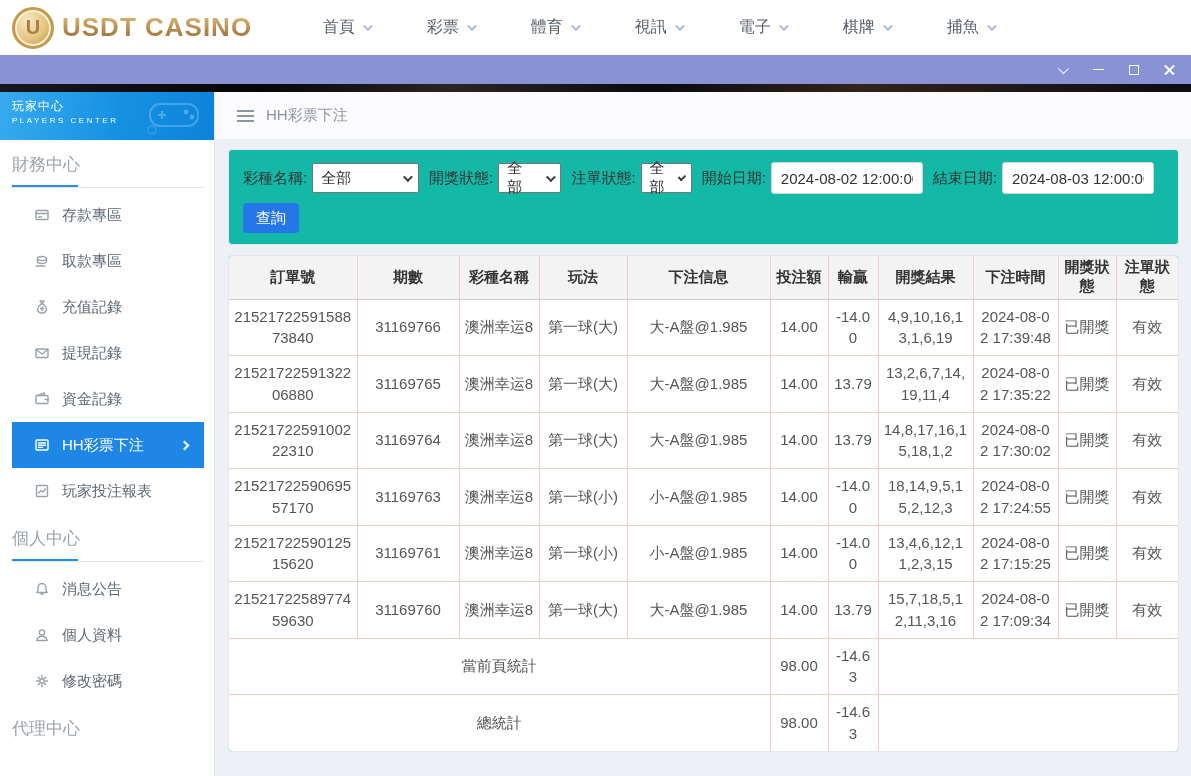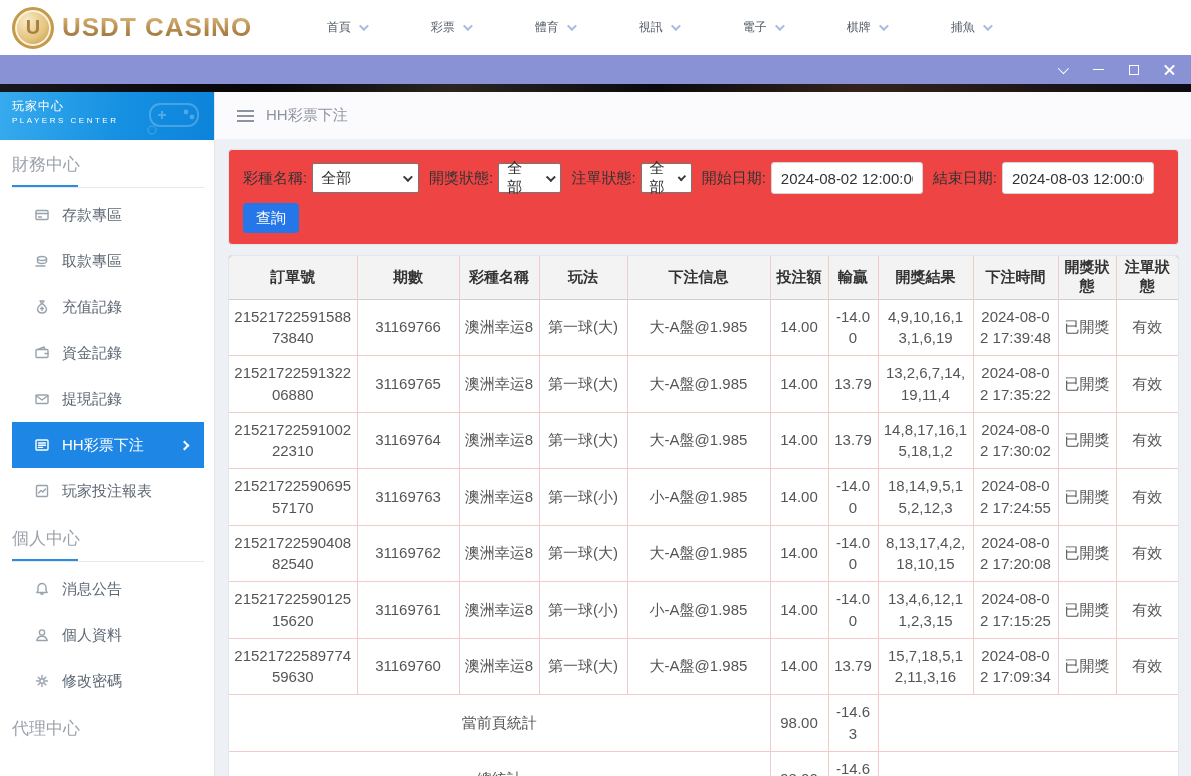--- a/index.html
+++ b/index.html
@@ -12,21 +12,21 @@
   .coin { width:42px; height:42px; border-radius:50%;
     background:radial-gradient(circle at 35% 30%, #f7e9c8, #e4c37c 55%, #b78b47);
     border:3px solid #c49a4d; display:flex; align-items:center; justify-content:center;
     box-shadow:inset 0 0 0 2px #fdf3dd; }
   .coin span { font-size:20px; font-weight:bold; color:#a8803d; }
   .brand-text { font-size:26px; font-weight:bold; letter-spacing:1px;
     background:linear-gradient(180deg,#dcb878 10%,#b2874b 60%,#8f6a33);
     -webkit-background-clip:text; background-clip:text; color:transparent; }
   .mainnav { display:flex; margin-left:42px; }
   .nav-item { display:flex; align-items:center; gap:8px; width:104px; justify-content:center;
-    cursor:pointer; font-size:12px; color:#555d68; }
+    cursor:pointer; font-size:16px; color:#555d68; }
   .chev-sm { width:7px; height:7px; border-right:2px solid #aeb8dd; border-bottom:2px solid #aeb8dd;
     transform:rotate(45deg) translateY(-2px); }
 
   
   .titlebar { height:29px; background:#8a92d6; display:flex; align-items:center;
     justify-content:flex-end; padding-right:14px; gap:22px; }
   .win-btn { width:14px; height:14px; display:flex; align-items:center; justify-content:center; cursor:pointer; }
   .wb-chev { width:8px; height:8px; border-right:1.6px solid #fff; border-bottom:1.6px solid #fff; transform:rotate(45deg) translateY(-2px); }
   .wb-min { width:11px; height:1.6px; background:#fff; }
   .wb-max { width:10px; height:10px; border:1.6px solid #fff; }
@@ -62,21 +62,21 @@
 
   
   .main { flex:1; display:flex; flex-direction:column; min-width:0; }
   .page-header { height:48px; background:#fbfbfd; display:flex; align-items:center;
     padding-left:22px; gap:12px; border-bottom:1px solid #f0f0f3; }
   .hamburger { width:17px; display:flex; flex-direction:column; gap:3px; cursor:pointer; }
   .hamburger i { height:2px; background:#8d93a0; }
   .page-title { font-size:15px; color:#8d93a0; }
 
   .page-body { flex:1; background:#edf1f6; padding:9px 12px 0 13px; overflow:hidden; }
-  .card { background:#ef4444; border:1px solid #e3e6ea; border-radius:4px; }
+  .card { background:#14b8a6; border:1px solid #e3e6ea; border-radius:4px; }
 
   .filter-card { padding:12px 14px 11px; margin-bottom:10px; }
   .filter-row { display:flex; align-items:center; font-size:15px; color:#333; flex-wrap:nowrap; }
   .f-label { margin-right:5px; white-space:nowrap; }
   .fake-select { border:1px solid #767676; border-radius:2px; background:#fff; height:30px;
     display:flex; align-items:center; justify-content:space-between; padding:0 8px;
     cursor:pointer; margin-right:10px; }
   .fs-chev { width:7px; height:7px; border-right:2px solid #3b3b3b; border-bottom:2px solid #3b3b3b;
     transform:rotate(45deg) translateY(-2px); margin-left:10px; }
   .date-input { height:32px; border:1px solid #d4d4d4; border-radius:3px; font-size:15px;
@@ -189,31 +189,31 @@
         <div class="menu-item">
           <svg width="16" height="16" viewBox="0 0 16 16" fill="none" stroke="#98a2ad" stroke-width="1.4" stroke-linecap="round" stroke-linejoin="round">
             <path d="M6 2h4l-1.5 2.5h-1z"></path>
             <path d="M8 4.5c-3 2-4.5 4-4.5 6A4.5 4.5 0 0 0 8 14a4.5 4.5 0 0 0 4.5-3.5c0-2-1.5-4-4.5-6z"></path>
             <path d="M6.5 9.5h3M8 8v3.5"></path>
           </svg>
           <span>充值記錄</span>
         </div>
         <div class="menu-item">
           <svg width="16" height="16" viewBox="0 0 16 16" fill="none" stroke="#98a2ad" stroke-width="1.4" stroke-linecap="round" stroke-linejoin="round">
+            <rect x="2" y="4" width="12" height="8.5" rx="1"></rect>
+            <path d="M2 4.5 8 9l6-4.5"></path>
+          </svg>
+          <span>提現記錄</span>
+        </div>
+        <div class="menu-item">
+          <svg width="16" height="16" viewBox="0 0 16 16" fill="none" stroke="#98a2ad" stroke-width="1.4" stroke-linecap="round" stroke-linejoin="round">
             <rect x="2" y="4.5" width="12" height="8" rx="1"></rect>
             <path d="M11 8.5h3M4 4.5 10 2l1 2.5"></path>
           </svg>
           <span>資金記錄</span>
-        </div>
-        <div class="menu-item">
-          <svg width="16" height="16" viewBox="0 0 16 16" fill="none" stroke="#98a2ad" stroke-width="1.4" stroke-linecap="round" stroke-linejoin="round">
-            <rect x="2" y="4" width="12" height="8.5" rx="1"></rect>
-            <path d="M2 4.5 8 9l6-4.5"></path>
-          </svg>
-          <span>提現記錄</span>
         </div>
         <div class="menu-item active">
           <svg width="16" height="16" viewBox="0 0 16 16" fill="none" stroke="#ffffff" stroke-width="1.4" stroke-linecap="round" stroke-linejoin="round">
             <rect x="2" y="3" width="12" height="10" rx="1"></rect>
             <path d="M4.5 6h7M4.5 8.2h7M4.5 10.4h4"></path>
           </svg>
           <span>HH彩票下注</span>
           <i class="item-chev"></i>
         </div>
         <div class="menu-item">
@@ -364,33 +364,20 @@
                 <td>第一球(小)</td>
                 <td>小-A盤@1.985</td>
                 <td>14.00</td>
                 <td>-14.00</td>
                 <td>18,14,9,5,15,2,12,3</td>
                 <td>2024-08-02 17:24:55</td>
                 <td>已開獎</td>
                 <td>有效</td>
               </tr>
               <tr>
-                <td>2152172259040882540</td>
-                <td>31169762</td>
-                <td>澳洲幸运8</td>
-                <td>第一球(大)</td>
-                <td>大-A盤@1.985</td>
-                <td>14.00</td>
-                <td>-14.00</td>
-                <td>8,13,17,4,2,18,10,15</td>
-                <td>2024-08-02 17:20:08</td>
-                <td>已開獎</td>
-                <td>有效</td>
-              </tr>
-              <tr>
                 <td>2152172259012515620</td>
                 <td>31169761</td>
                 <td>澳洲幸运8</td>
                 <td>第一球(小)</td>
                 <td>小-A盤@1.985</td>
                 <td>14.00</td>
                 <td>-14.00</td>
                 <td>13,4,6,12,11,2,3,15</td>
                 <td>2024-08-02 17:15:25</td>
                 <td>已開獎</td>

